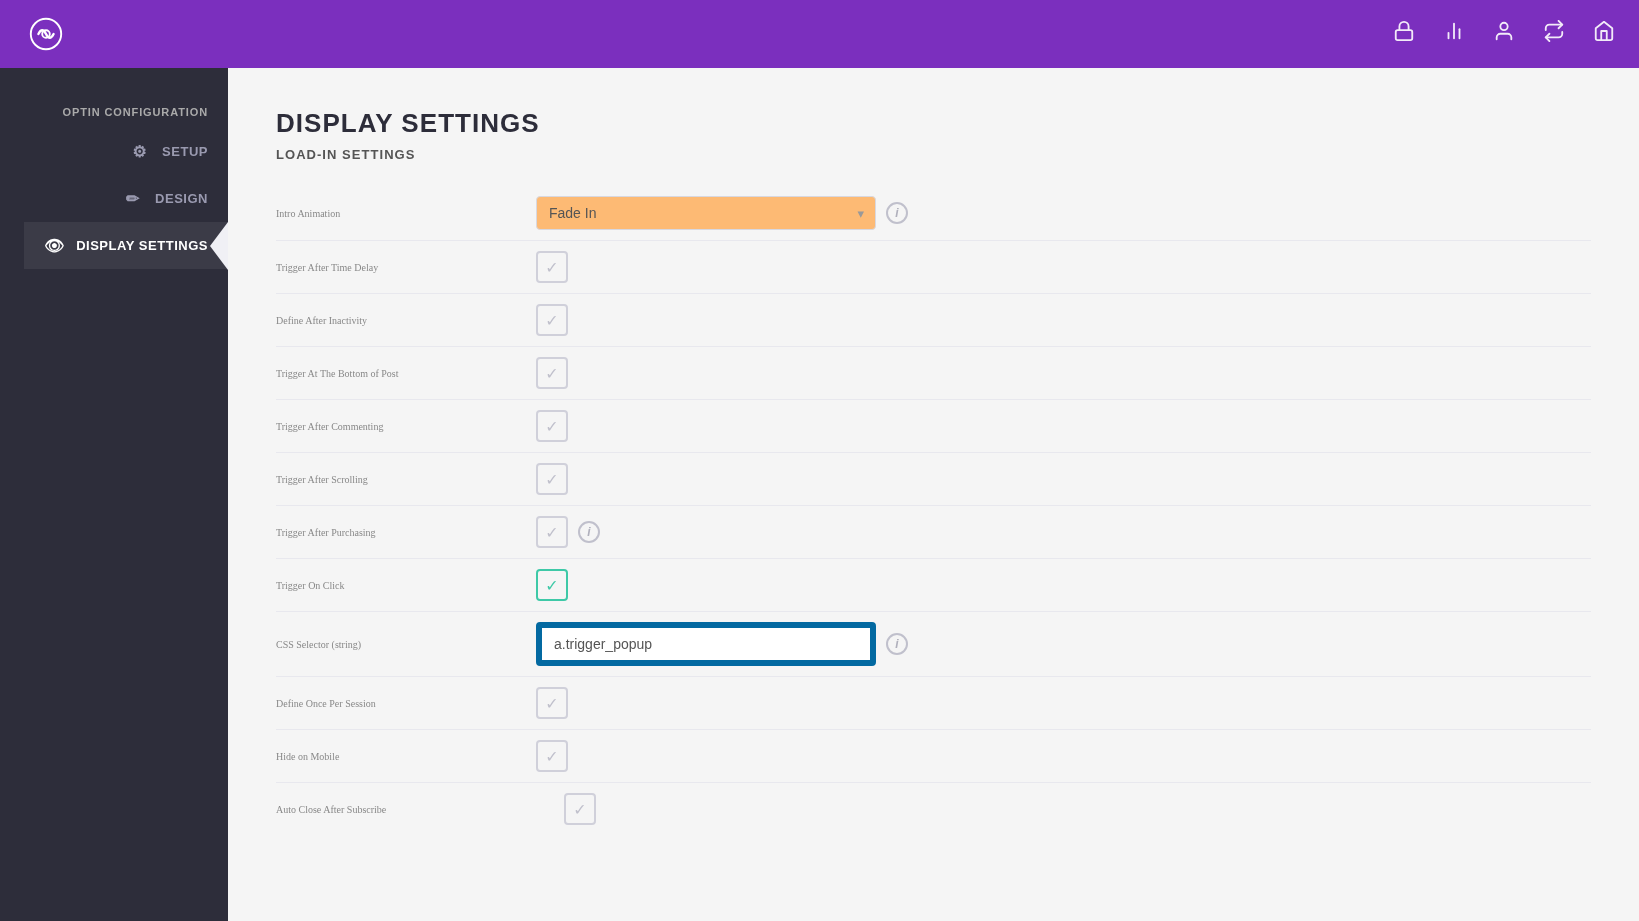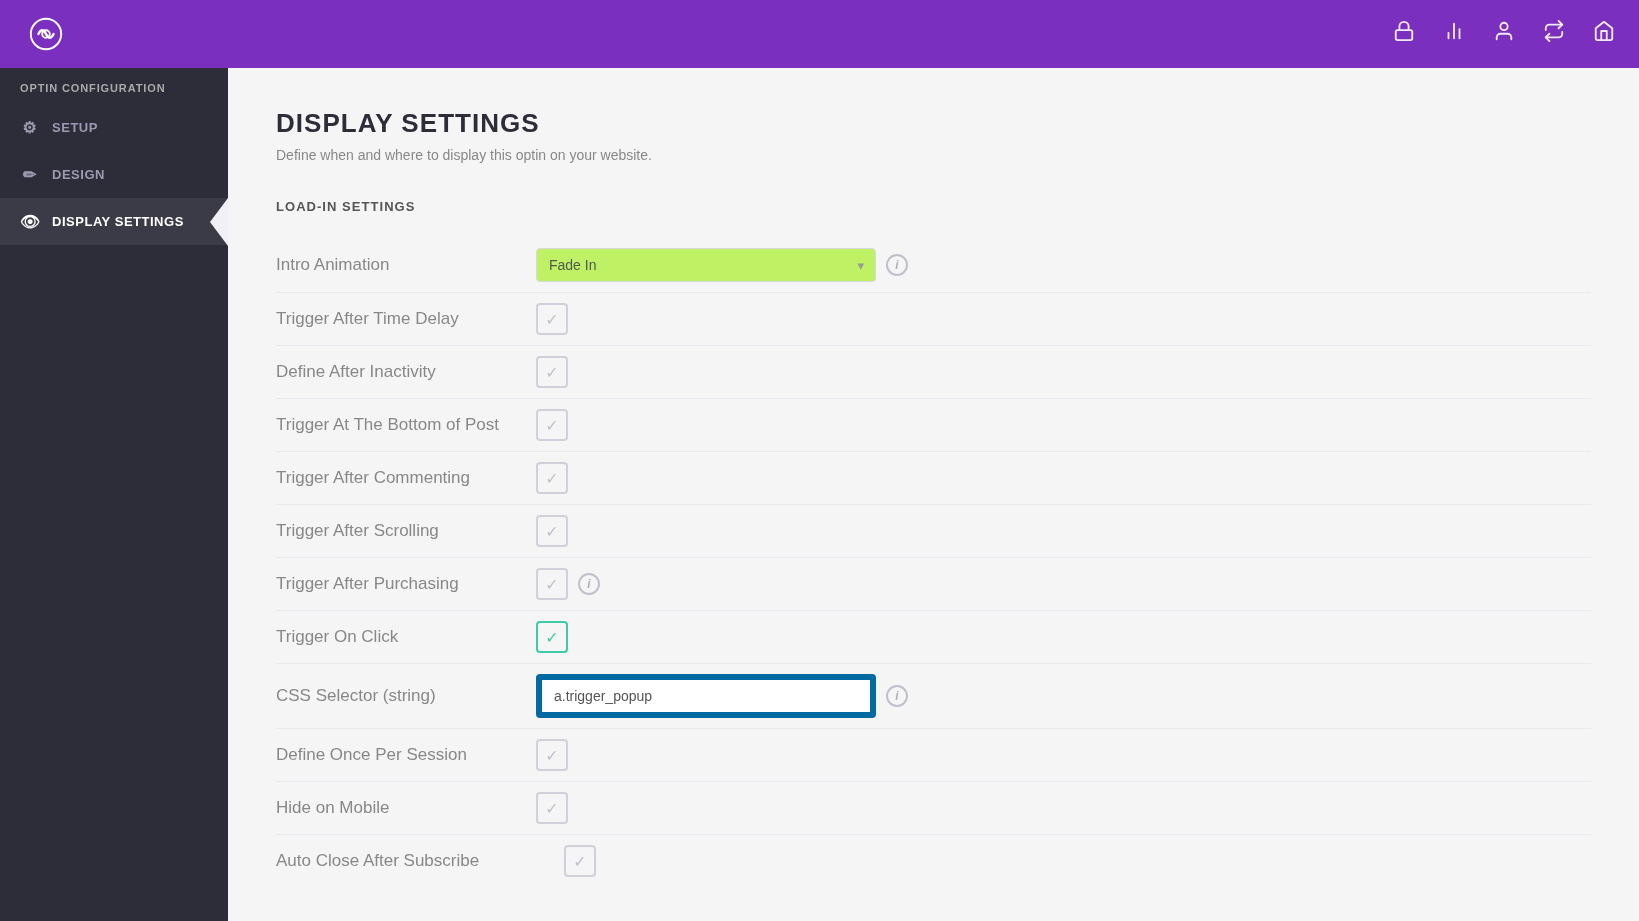--- a/index.html
+++ b/index.html
@@ -40,21 +40,22 @@
       overflow: hidden;
     }
 
     
     .sidebar {
       width: 228px;
       background: #2d2d3a;
       flex-shrink: 0;
       display: flex;
       flex-direction: column;
-      padding-top: 0;
+      padding-top: 24px;
+      align-items: flex-end;
     }
     .sidebar-section-label {
       color: #aaa;
       font-size: 11px;
       font-weight: 700;
       letter-spacing: 0.08em;
       padding: 14px 20px 10px 20px;
       text-transform: uppercase;
     }
     .sidebar-item {
@@ -126,23 +127,24 @@
     
     .settings-row {
       display: flex;
       align-items: center;
       padding: 10px 0;
       border-bottom: 1px solid #e8e8ee;
     }
     .settings-row:last-child { border-bottom: none; gap: 28px; }
     .settings-label {
       width: 260px;
-      font-size: 17px;
+      font-size: 10px;
       color: #888;
       flex-shrink: 0;
+      font-family: Liberation Serif, serif;
     }
     .settings-control {
       display: flex;
       align-items: center;
       gap: 10px;
     }
 
     
     .checkbox-wrap {
       width: 32px;
@@ -164,21 +166,21 @@
     .checkbox-wrap.checked-inactive {
       border-color: #d0d0da;
       background: #f5f5f5;
       color: #c0c0cc;
     }
 
     
     .select-control {
       appearance: none;
       -webkit-appearance: none;
-      background: #bef264;
+      background: #fdba74;
       border: 1px solid #d8d8e0;
       border-radius: 4px;
       padding: 8px 36px 8px 12px;
       font-size: 14px;
       color: #555;
       width: 340px;
       cursor: pointer;
       position: relative;
       background-image: none;
     }
@@ -291,21 +293,20 @@
     </div>
 
     <div class="sidebar-item active">
       <span class="sidebar-icon">👁</span>
       <span>Display Settings</span>
     </div>
   </div>
 
   <div class="content-area">
     <h1 class="page-title">Display Settings</h1>
-    <p class="page-subtitle">Define when and where to display this optin on your website.</p>
 
     <div class="section-heading">Load-In Settings</div>
 
     <div class="settings-row">
       <div class="settings-label">Intro Animation</div>
       <div class="settings-control">
         <div class="select-wrapper">
           <select class="select-control">
             <option>Fade In</option>
             <option>Slide In</option>

